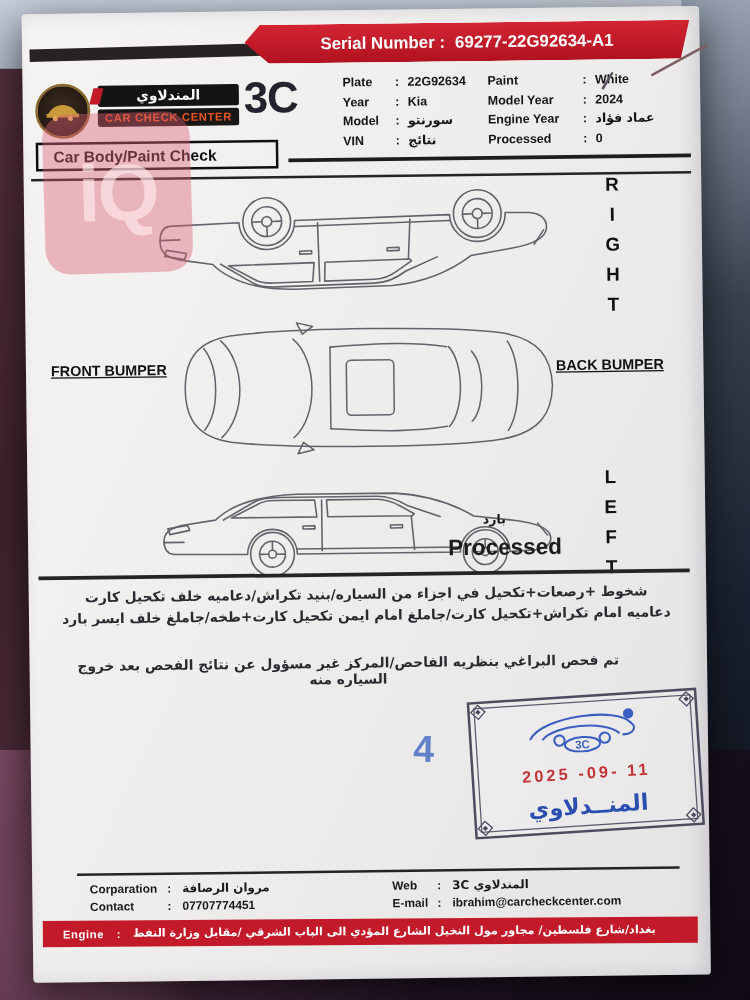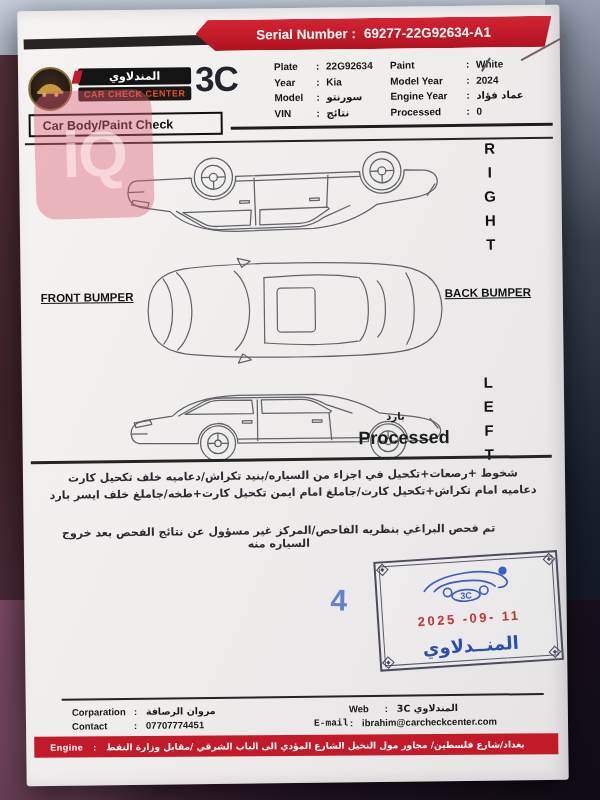--- a/index.html
+++ b/index.html
@@ -322,26 +322,26 @@
       <span class="flbl">Corparation</span>
       <span class="fcol">:</span>
       <span class="ar">مروان الرصافة</span>
     </div>
     <div class="footer-row fr2a">
       <span class="flbl">Contact</span>
       <span class="fcol">:</span>
       <span>07707774451</span>
     </div>
     <div class="footer-row fr1b">
-      <span class="flbl" style="width:36px;margin-left:35px;">Web</span>
+      <span class="flbl" style="width:36px;">Web</span>
       <span class="fcol">:</span>
       <span class="ar">المندلاوي 3C</span>
     </div>
     <div class="footer-row fr2b">
-      <span class="flbl" style="width:36px;font-family:Liberation Mono, monospace;">E-mail</span>
+      <span class="flbl" style="width:36px;">E-mail</span>
       <span class="fcol">:</span>
       <span>ibrahim@carcheckcenter.com</span>
     </div>
 
     <div class="addr">
       <span class="alabel">Engine</span>
       <span class="acol">:</span>
       <span class="ar">بغداد/شارع فلسطين/ مجاور مول النخيل الشارع المؤدي الى الباب الشرقي /مقابل وزارة النفط</span>
     </div>
 

